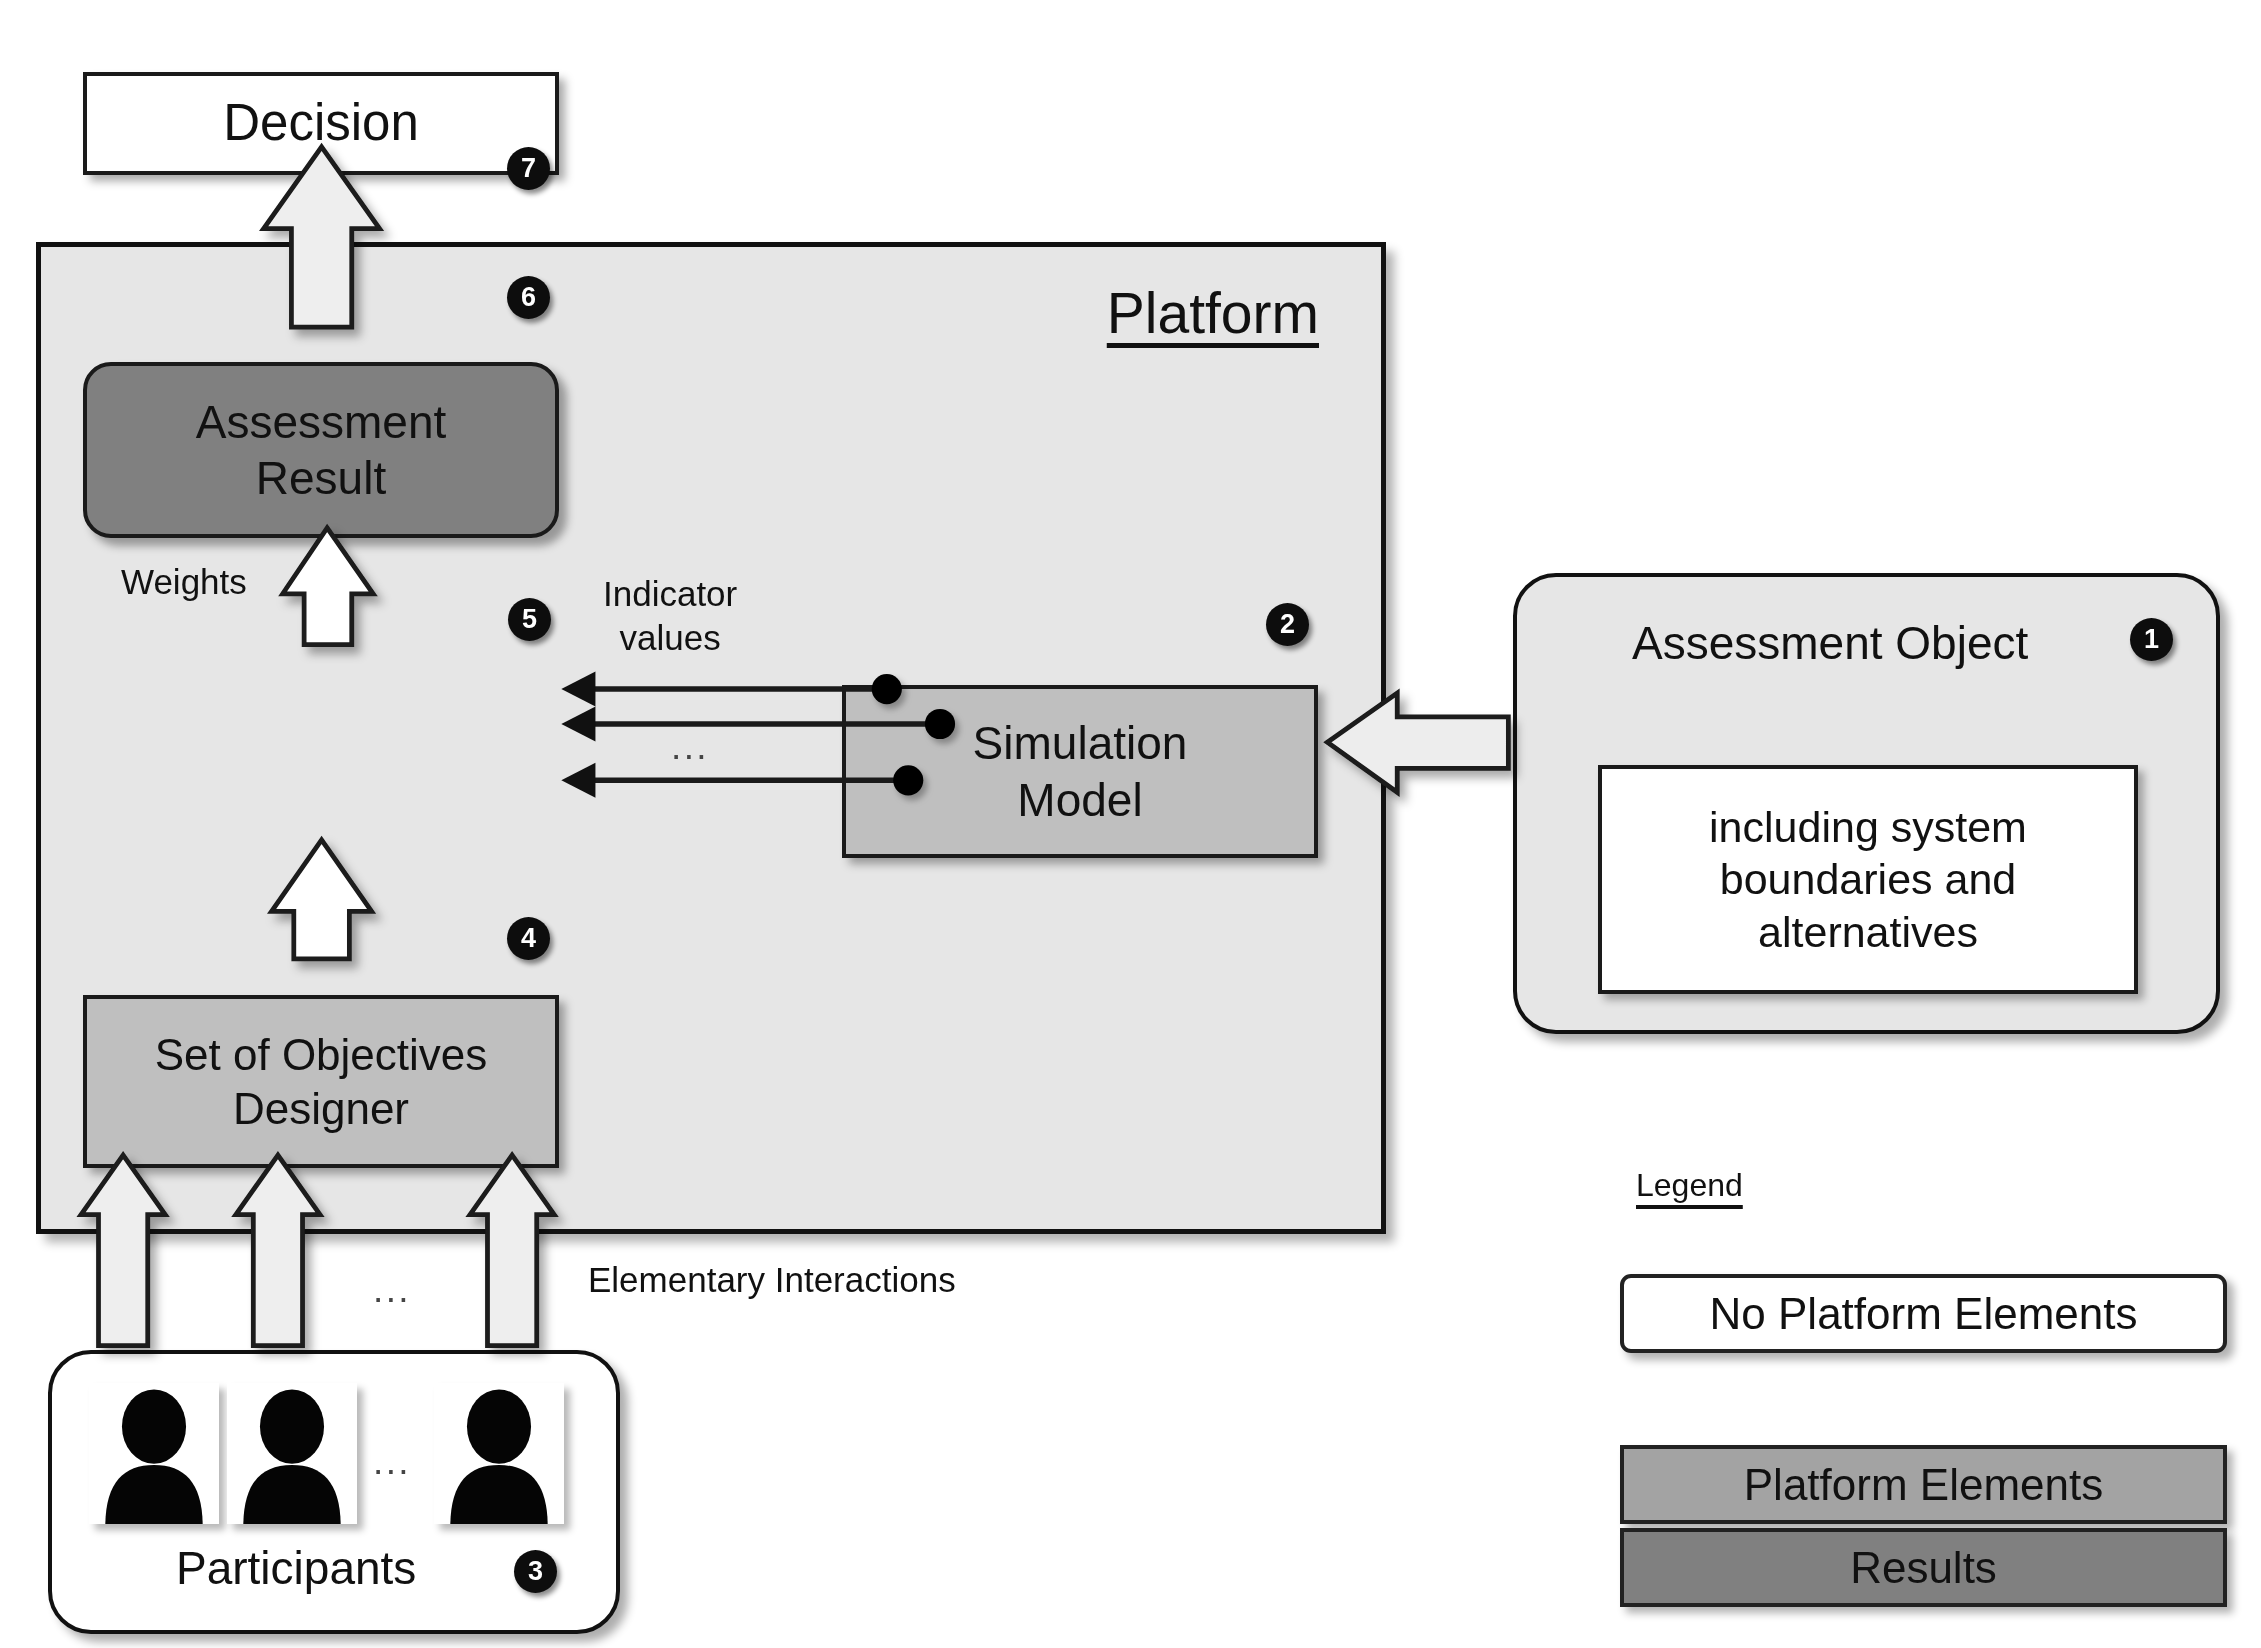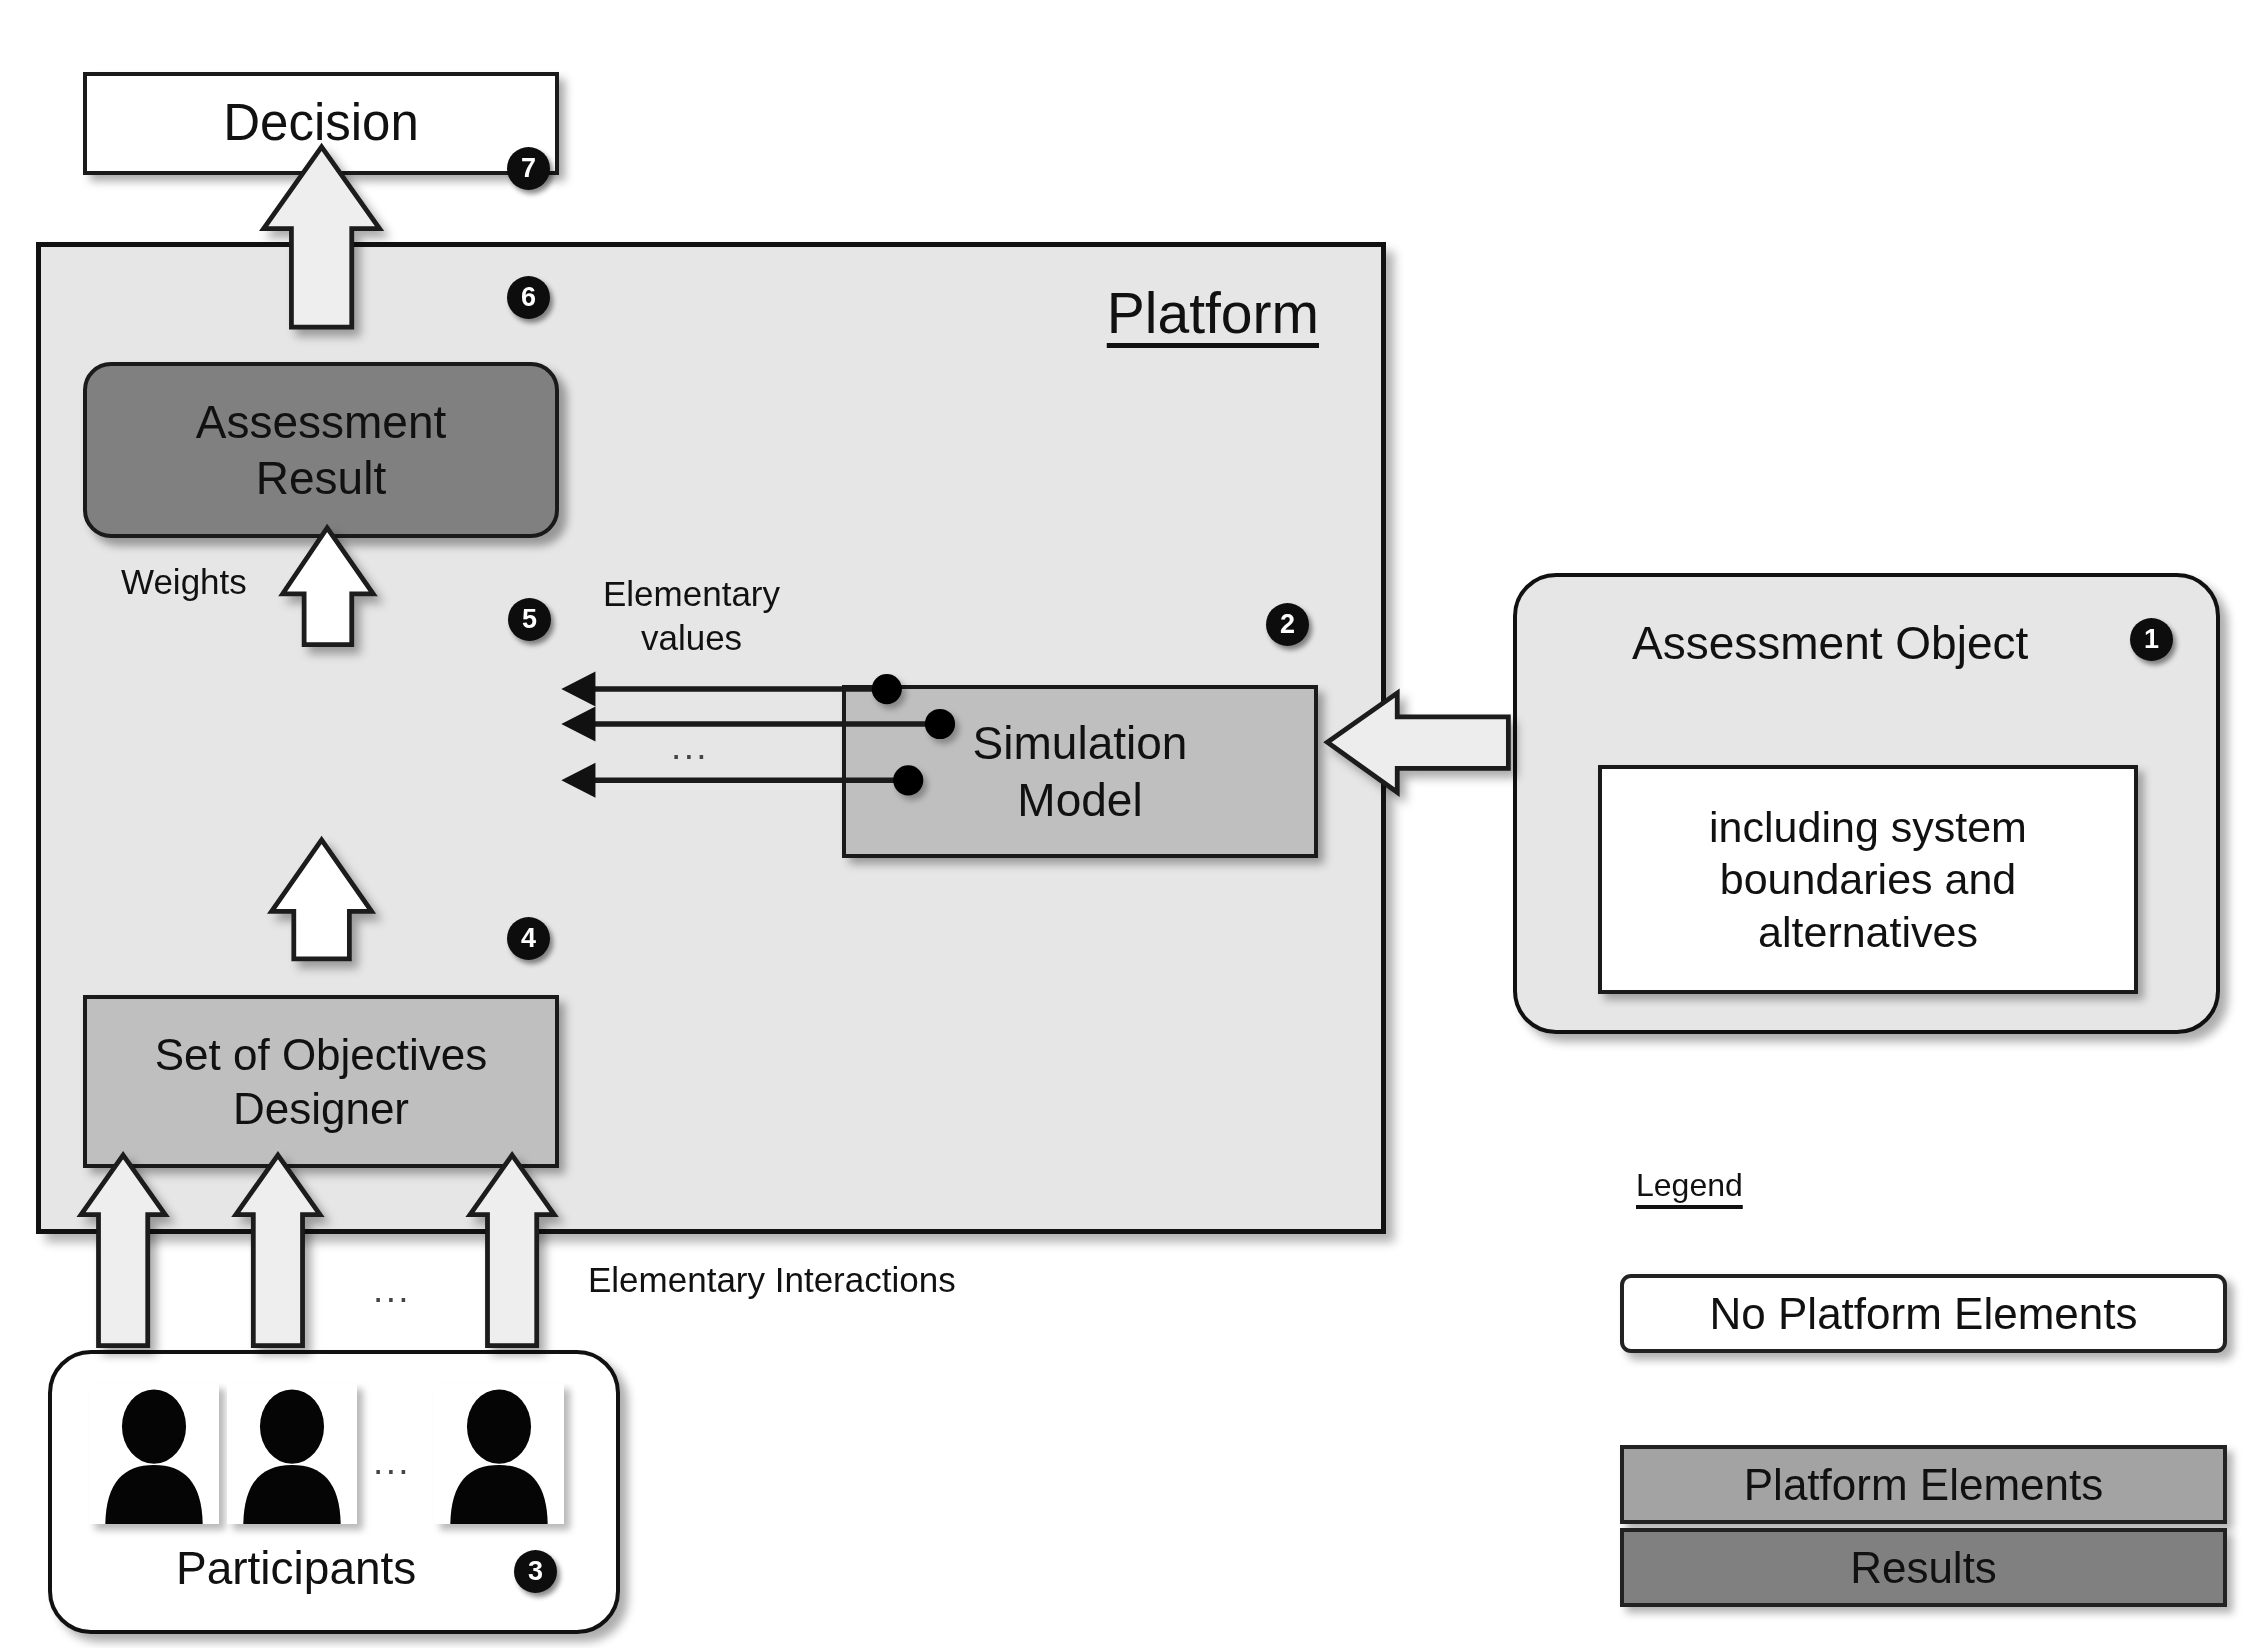--- a/index.html
+++ b/index.html
@@ -80,21 +80,21 @@
   <div class="badge" style="left:507px;top:276px;">
     <span>6</span>
   </div>
 
   <div class="lbl" style="left:121px;top:560px;text-align:right;">Weights</div>
 
   <div class="badge" style="left:508px;top:598px;">
     <span>5</span>
   </div>
 
-  <div class="lbl" style="left:603px;top:572px;text-align:center;">Elementary
+  <div class="lbl" style="left:603px;top:572px;text-align:center;">Indicator
 values</div>
   <div class="dots" style="left:671px;top:726px;">...</div>
 
   <div class="box midgray" style="left:842px;top:649px;width:476px;height:173px;font-size:46px;
               white-space:pre-line;">
     <span>Simulation
 Model</span>
   </div>
   <div class="badge" style="left:1266px;top:603px;">
     <span>2</span>

